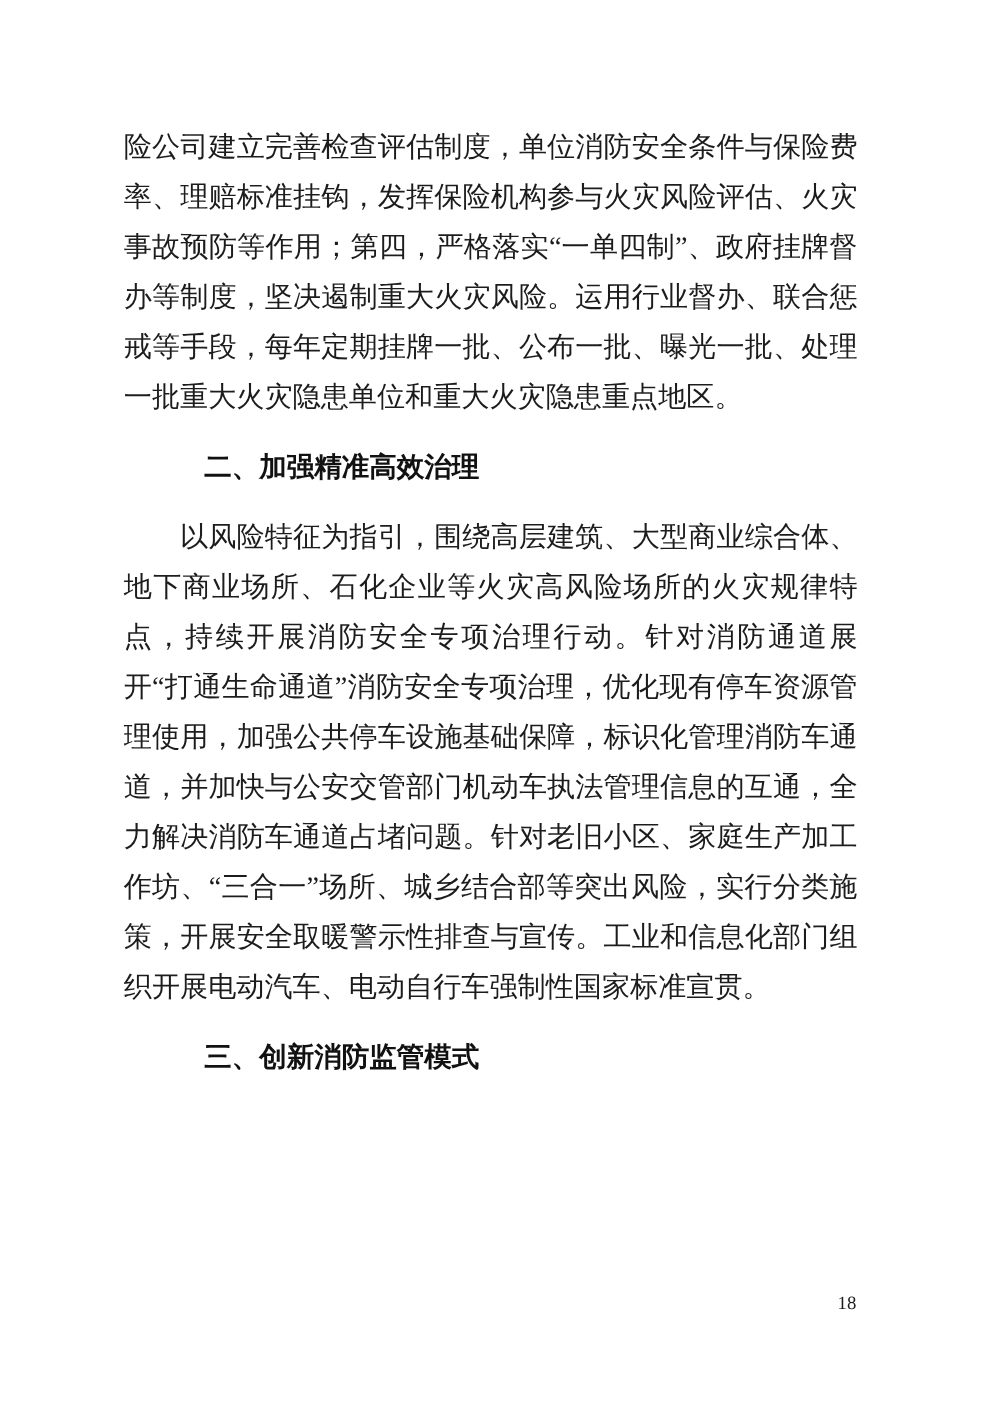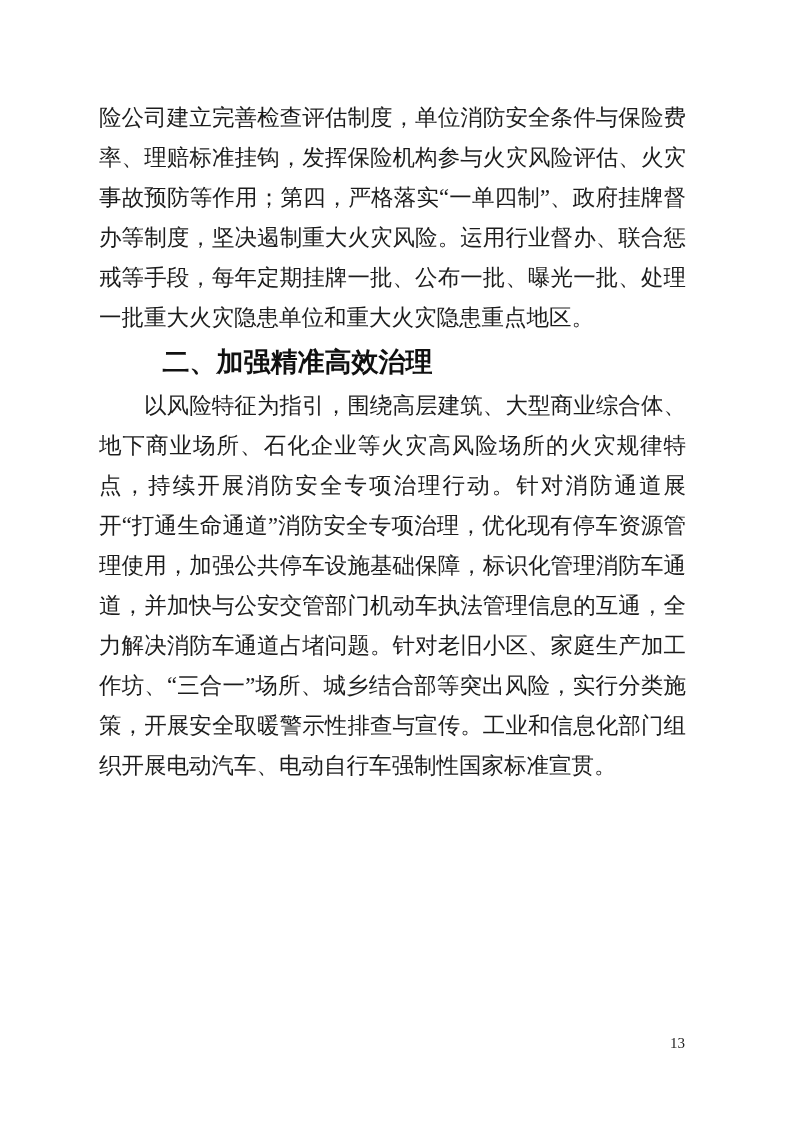--- a/index.html
+++ b/index.html
@@ -29,22 +29,22 @@
     line-height: 40px;
     text-align: justify;
     text-indent: 2em;
     font-family: "Liberation Serif", serif;
     color: #1c1c1c;
   }
   .paragraph.no-indent {
     text-indent: 0;
   }
   .heading {
-    margin: 4px;
-    font-size: 27px;
+    margin: 16px;
+    font-size: 22px;
     line-height: 40px;
     font-weight: bold;
     text-indent: 2.2em;
     font-family: "Liberation Sans", sans-serif;
     color: #111111;
   }
   .page-number {
     position: absolute;
     top: 1034px;
     right: 108px;
@@ -55,15 +55,16 @@
   }
 </style>
 </head>
 <body>
 
 <div class="page">
   <div class="content" id="doc-body">
       <div class="paragraph no-indent">险公司建立完善检查评估制度，单位消防安全条件与保险费率、理赔标准挂钩，发挥保险机构参与火灾风险评估、火灾事故预防等作用；第四，严格落实“一单四制”、政府挂牌督办等制度，坚决遏制重大火灾风险。运用行业督办、联合惩戒等手段，每年定期挂牌一批、公布一批、曝光一批、处理一批重大火灾隐患单位和重大火灾隐患重点地区。</div>
       <div class="heading">二、加强精准高效治理</div>
       <div class="paragraph">以风险特征为指引，围绕高层建筑、大型商业综合体、地下商业场所、石化企业等火灾高风险场所的火灾规律特点，持续开展消防安全专项治理行动。针对消防通道展开“打通生命通道”消防安全专项治理，优化现有停车资源管理使用，加强公共停车设施基础保障，标识化管理消防车通道，并加快与公安交管部门机动车执法管理信息的互通，全力解决消防车通道占堵问题。针对老旧小区、家庭生产加工作坊、“三合一”场所、城乡结合部等突出风险，实行分类施策，开展安全取暖警示性排查与宣传。工业和信息化部门组织开展电动汽车、电动自行车强制性国家标准宣贯。</div>
+      <div class="heading">三、创新消防监管模式</div>
     </div>
-  <div class="page-number">13</div>
+  <div class="page-number">18</div>
 </div>
 
 </body></html>

